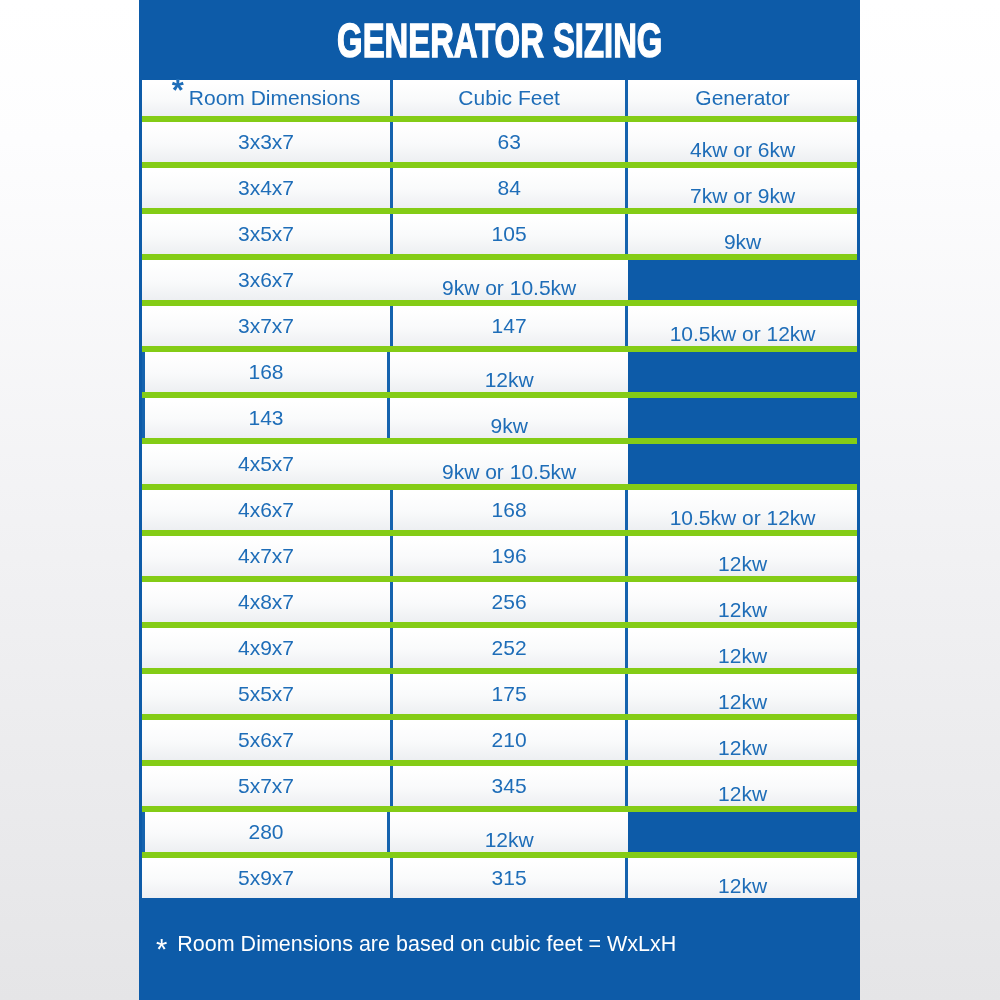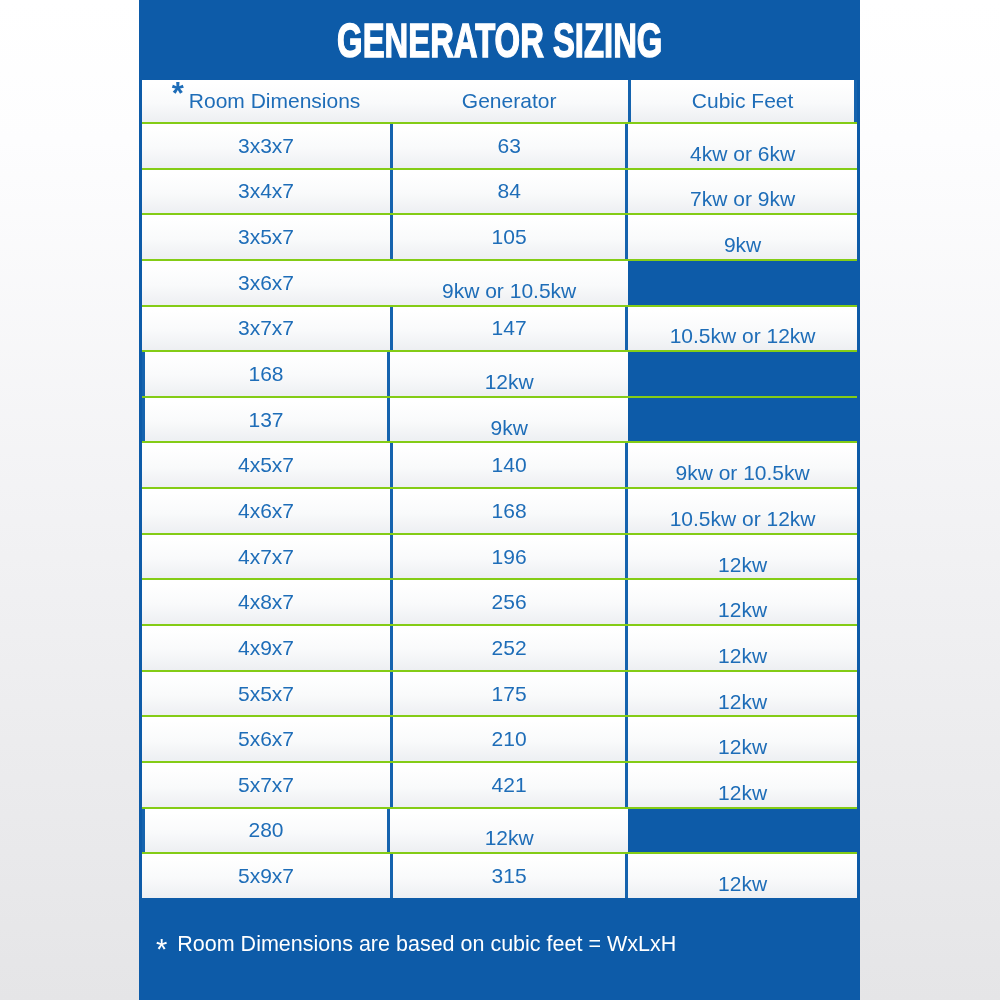--- a/index.html
+++ b/index.html
@@ -56,21 +56,21 @@
   .thead {
     height: 42px;
   }
   .tbody {
     flex: 1;
     display: flex;
     flex-direction: column;
   }
   .tbody .trow {
     flex: 1;
-    border-top: 2px solid #84cc16;
+    border-top: 6px solid #84cc16;
   }
   .cell {
     display: flex;
     align-items: center;
     justify-content: center;
     background: linear-gradient(180deg, #ffffff 8%, #f9fafb 55%, #edeff2 100%);
     color: #1e6db8;
     font-size: 21px;
     box-sizing: border-box;
     white-space: nowrap;
@@ -122,25 +122,25 @@
     <div class="title-band">
       <span class="title-inner">GENERATOR SIZING</span>
     </div>
 
     <div class="table">
       <div class="trow thead">
         <div class="cell c0">
           <span class="hdr-asterisk">*</span>
           <span>Room Dimensions</span>
         </div>
+        <div class="cell c1">
+          <span>Cubic Feet</span>
+        </div>
         <div class="cell c2" style="padding-top:0;">
           <span>Generator</span>
-        </div>
-        <div class="cell c1">
-          <span>Cubic Feet</span>
         </div>
       </div>
       <div class="tbody">
           <div class="trow">
             <div class="cell c0">3x3x7</div>
             <div class="cell c1">63</div>
             <div class="cell c2">4kw or 6kw</div>
           </div>
           <div class="trow">
             <div class="cell c0">3x4x7</div>
@@ -159,26 +159,25 @@
           <div class="trow">
             <div class="cell c0">3x7x7</div>
             <div class="cell c1">147</div>
             <div class="cell c2">10.5kw or 12kw</div>
           </div>
           <div class="trow">
             <div class="cell c1">168</div>
             <div class="cell c2">12kw</div>
           </div>
           <div class="trow">
-            <div class="cell c1">137</div>
+            <div class="cell c1">143</div>
             <div class="cell c2">9kw</div>
           </div>
           <div class="trow">
             <div class="cell c0">4x5x7</div>
-            <div class="cell c1">140</div>
             <div class="cell c2">9kw or 10.5kw</div>
           </div>
           <div class="trow">
             <div class="cell c0">4x6x7</div>
             <div class="cell c1">168</div>
             <div class="cell c2">10.5kw or 12kw</div>
           </div>
           <div class="trow">
             <div class="cell c0">4x7x7</div>
             <div class="cell c1">196</div>
@@ -199,21 +198,21 @@
             <div class="cell c1">175</div>
             <div class="cell c2">12kw</div>
           </div>
           <div class="trow">
             <div class="cell c0">5x6x7</div>
             <div class="cell c1">210</div>
             <div class="cell c2">12kw</div>
           </div>
           <div class="trow">
             <div class="cell c0">5x7x7</div>
-            <div class="cell c1">421</div>
+            <div class="cell c1">345</div>
             <div class="cell c2">12kw</div>
           </div>
           <div class="trow">
             <div class="cell c1">280</div>
             <div class="cell c2">12kw</div>
           </div>
           <div class="trow">
             <div class="cell c0">5x9x7</div>
             <div class="cell c1">315</div>
             <div class="cell c2">12kw</div>

